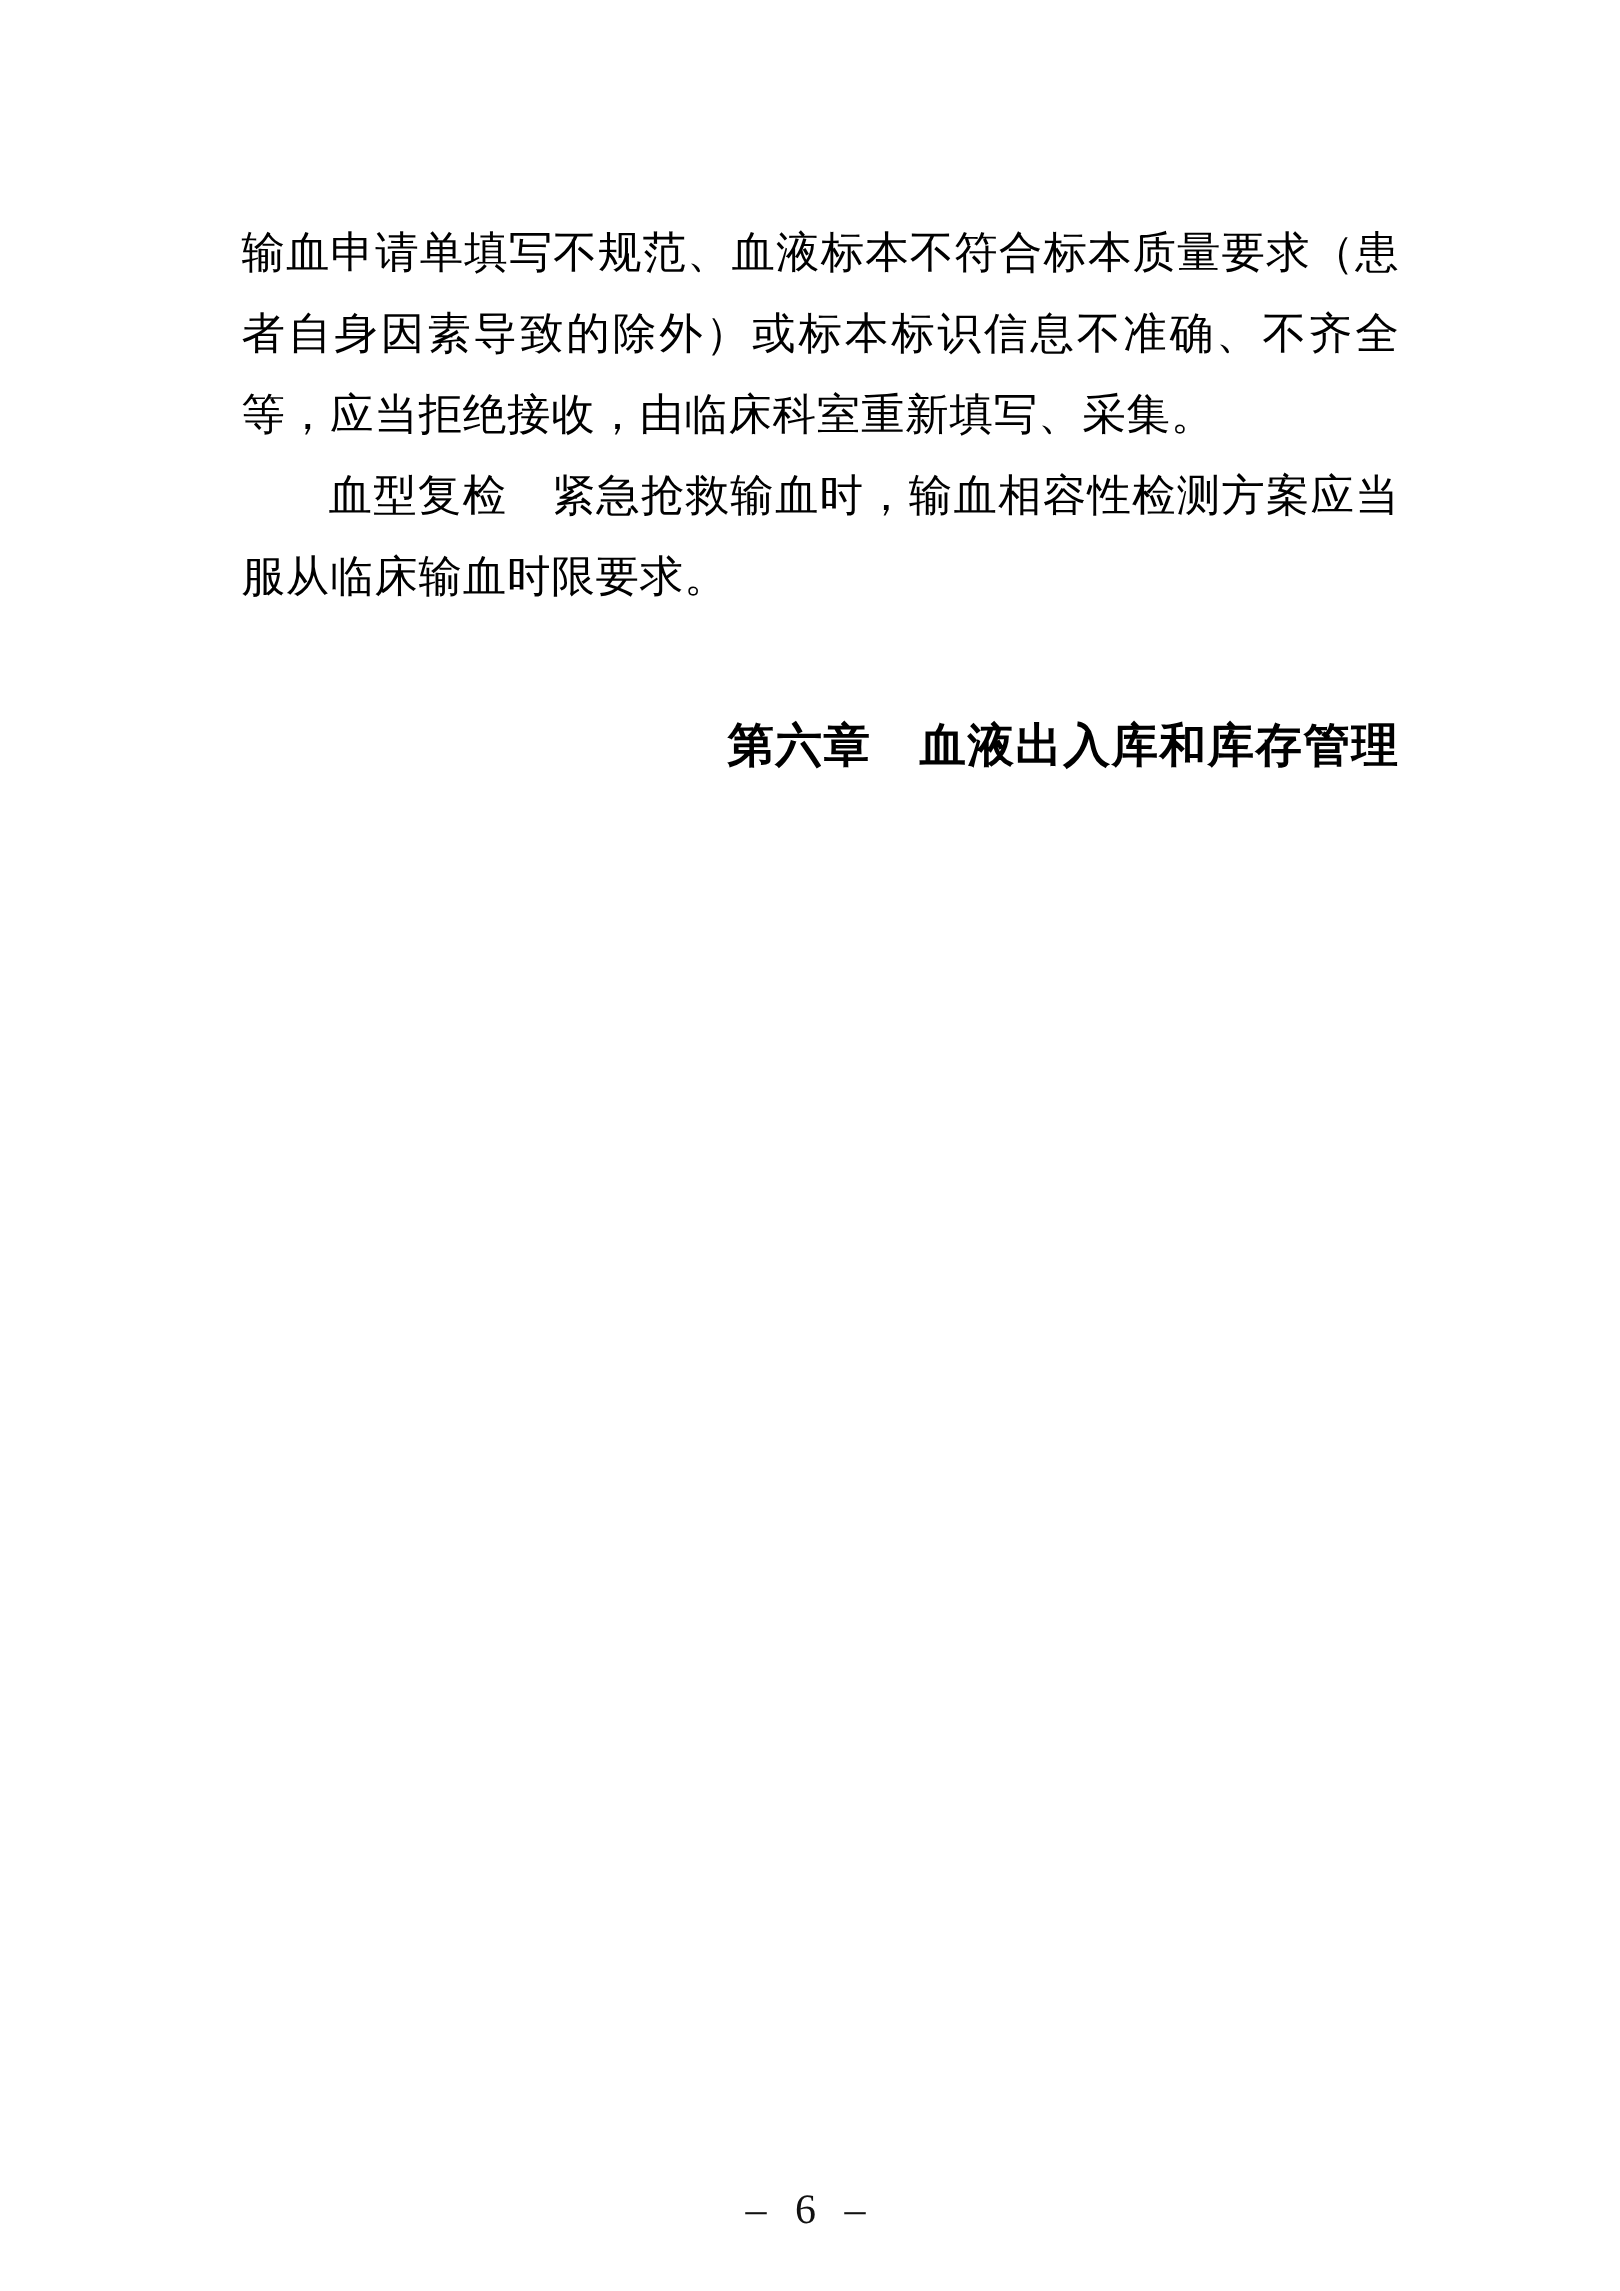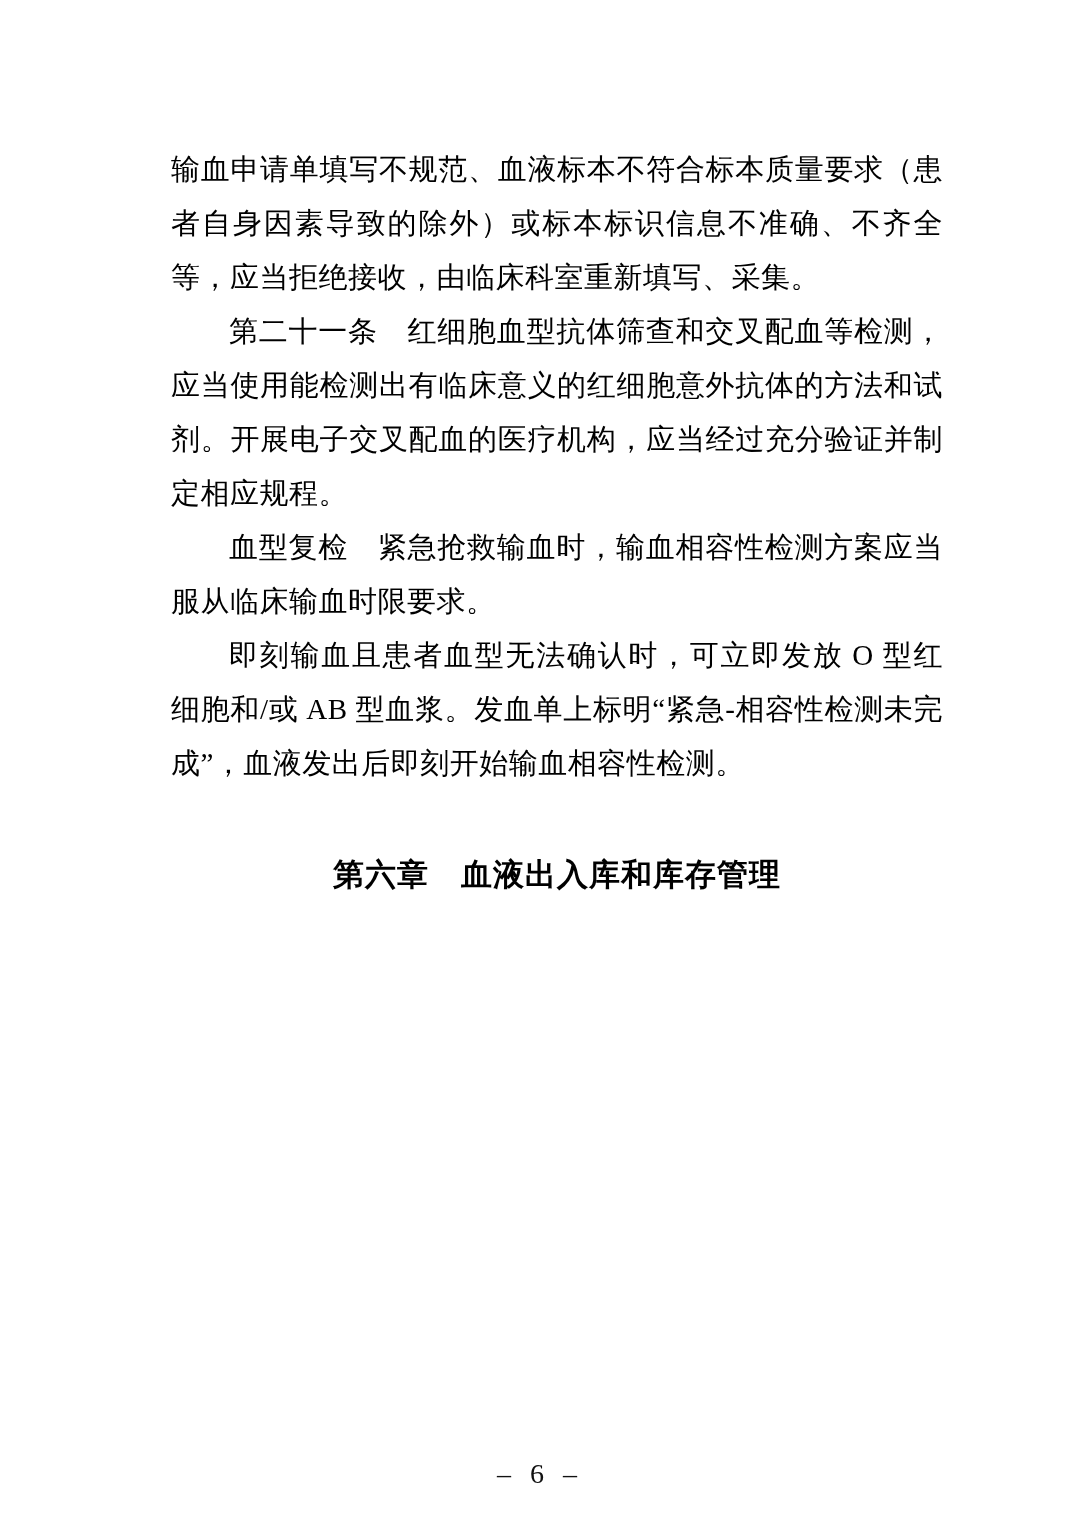--- a/index.html
+++ b/index.html
@@ -18,37 +18,36 @@
   }
   .content {
     position: absolute;
     left: 161px;
     top: 142px;
     width: 772px;
     font-size: 29px;
     line-height: 54px;
     text-align: justify;
     letter-spacing: 0.5px;
-    margin-left: 10px;
   }
   .para {
     margin: 0;
     padding: 0;
   }
   .para.indent {
     text-indent: 2em;
   }
   .chapter-heading {
     margin: 58px 0 62px 0;
     padding: 0;
     font-family: "Liberation Sans", "DejaVu Sans", sans-serif;
     font-weight: bold;
     font-size: 31px;
     line-height: 54px;
-    text-align: center;
+    text-align: right;
     text-indent: 0;
     letter-spacing: 1px;
   }
   .page-footer {
     position: absolute;
     left: 0;
     right: 0;
     top: 1458px;
     text-align: center;
   }
@@ -58,21 +57,19 @@
     letter-spacing: 6px;
     color: #111111;
   }
 </style>
 </head>
 <body>
 
 <div class="page">
   <main class="content">
     <p class="para">输血申请单填写不规范、血液标本不符合标本质量要求（患者自身因素导致的除外）或标本标识信息不准确、不齐全等，应当拒绝接收，由临床科室重新填写、采集。</p>
-    <p class="para indent">第二十一条　红细胞血型抗体筛查和交叉配血等检测，应当使用能检测出有临床意义的红细胞意外抗体的方法和试剂。开展电子交叉配血的医疗机构，应当经过充分验证并制定相应规程。</p>
     <p class="para indent">血型复检　紧急抢救输血时，输血相容性检测方案应当服从临床输血时限要求。</p>
-    <p class="para indent">即刻输血且患者血型无法确认时，可立即发放 O 型红细胞和/或 AB 型血浆。发血单上标明“紧急-相容性检测未完成”，血液发出后即刻开始输血相容性检测。</p>
     <h2 class="chapter-heading">第六章　血液出入库和库存管理</h2>
   </main>
   <footer class="page-footer">
     <span class="page-number">– 6 –</span>
   </footer>
 </div>
 
 </body></html>

